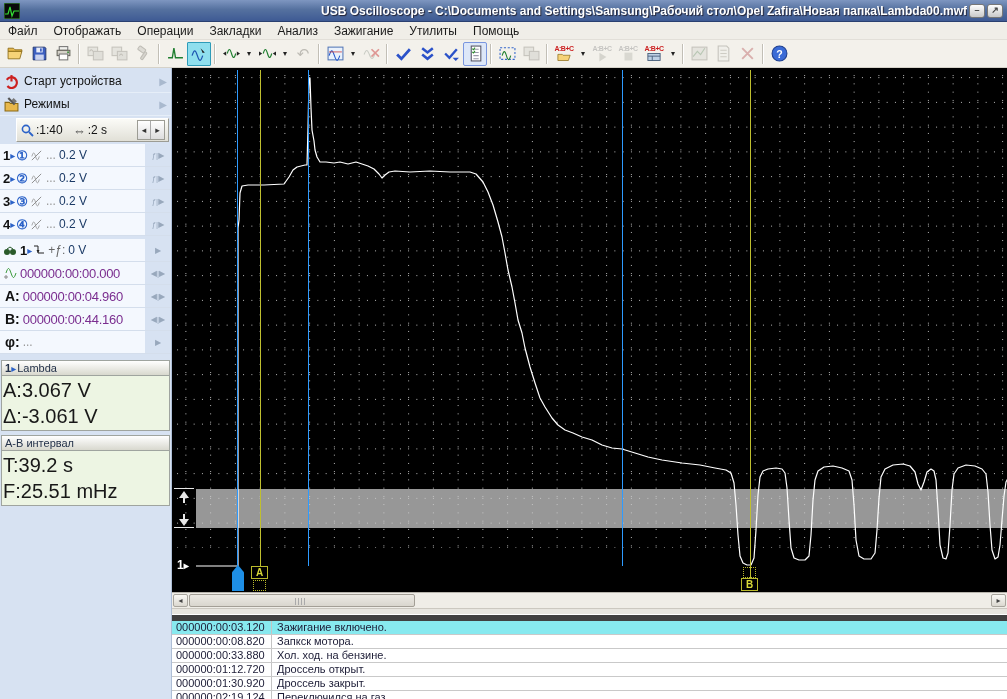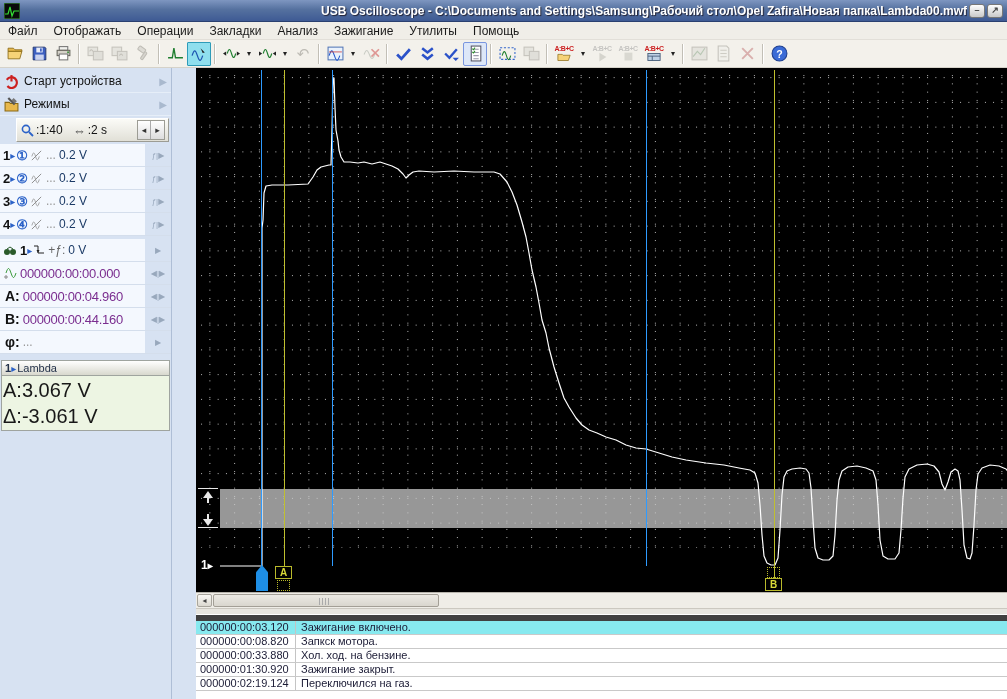--- a/index.html
+++ b/index.html
@@ -31,21 +31,21 @@
   .tdrop { width:12px; height:24px; display:flex; align-items:center; justify-content:center;
     font-size:8px; color:#222; flex:none; }
   .tsep { width:2px; height:20px; border-left:1px solid #C2BFB6; border-right:1px solid #FFFFFF;
     margin:0 3px; flex:none; }
   .dim { opacity:.5; }
   .dim .abclbl { color:#999; }
   .pressed { background:#DDE7F8; border:1px solid #7A96DF; border-radius:2px; }
   .hilite { background:#8FDFEE; border:1px solid #2E9BB8; border-radius:1px; }
 
   
-  .main { display:flex; height:631px;gap:24px; }
+  .main { display:flex; height:631px; }
   .sidebar { width:172px; flex:none; background:#D7E2F2; border-right:1px solid #AEBED6; padding-top:2px; }
 
   .siderow { height:23px; display:flex; align-items:center; padding:0 4px; border-bottom:1px solid #E6EEF8; }
   .siderow .lbl { flex:1; color:#141414; margin-left:5px; }
   .chev { color:#A9B9CE; font-size:10px; }
 
   .zoomrow { height:24px; margin:2px 2px 1px 16px; background:linear-gradient(180deg,#FBFBF7,#E1E0D7);
     border:1px solid #9C9C94; border-top-color:#FFF; border-left-color:#FFF; display:flex; align-items:center; padding:0 3px; }
   .zoomrow .val { color:#141414; margin:0 2px 0 2px; }
   .zbtns { margin-left:auto; display:flex; border:1px solid #9C9C94; background:linear-gradient(180deg,#FFF,#DDD); }
@@ -455,20 +455,29 @@
       <div class="meas-h">
         <b>1</b>
           <span class="charr">▸</span>
           <span>Lambda</span>
       </div>
       <div class="meas-v">
         <div>A:3.067 V</div>
         <div>Δ:-3.061 V</div>
       </div>
     </div>
+    <div class="meas" style="margin-top:4px;">
+      <div class="meas-h">
+        <span>A-B интервал</span>
+      </div>
+      <div class="meas-v">
+        <div>T:39.2 s</div>
+        <div>F:25.51 mHz</div>
+      </div>
+    </div>
   </div>
 
   <div class="scopecol">
     <div class="scope">
       <div class="band" id="band" style="top: 421px; height: 39px; left: 24px;"></div>
       <div class="grid"></div>
       <div class="bandtick" style="left:2px;top:420px;"></div>
       <div class="bandstem" style="left:11px;top:429px;"></div>
       <div class="bandarr" style="left:7px;top:423px;border-bottom:7px solid #E8E8E8;"></div>
       <div class="bandstem" style="left:11px;top:446px;"></div>
@@ -511,22 +520,26 @@
       </div>
       <div class="logrow">
         <div class="logtime">000000:00:08.820</div>
         <div class="logtext">Запкск мотора.</div>
       </div>
       <div class="logrow">
         <div class="logtime">000000:00:33.880</div>
         <div class="logtext">Хол. ход. на бензине.</div>
       </div>
       <div class="logrow">
+        <div class="logtime">000000:01:12.720</div>
+        <div class="logtext">Дроссель открыт.</div>
+      </div>
+      <div class="logrow">
         <div class="logtime">000000:01:30.920</div>
-        <div class="logtext">Зажигание закрыт.</div>
+        <div class="logtext">Дроссель закрыт.</div>
       </div>
       <div class="logrow">
         <div class="logtime">000000:02:19.124</div>
         <div class="logtext">Переключился на газ.</div>
       </div>
     </div>
   </div>
 </div>
 
 </body></html>

